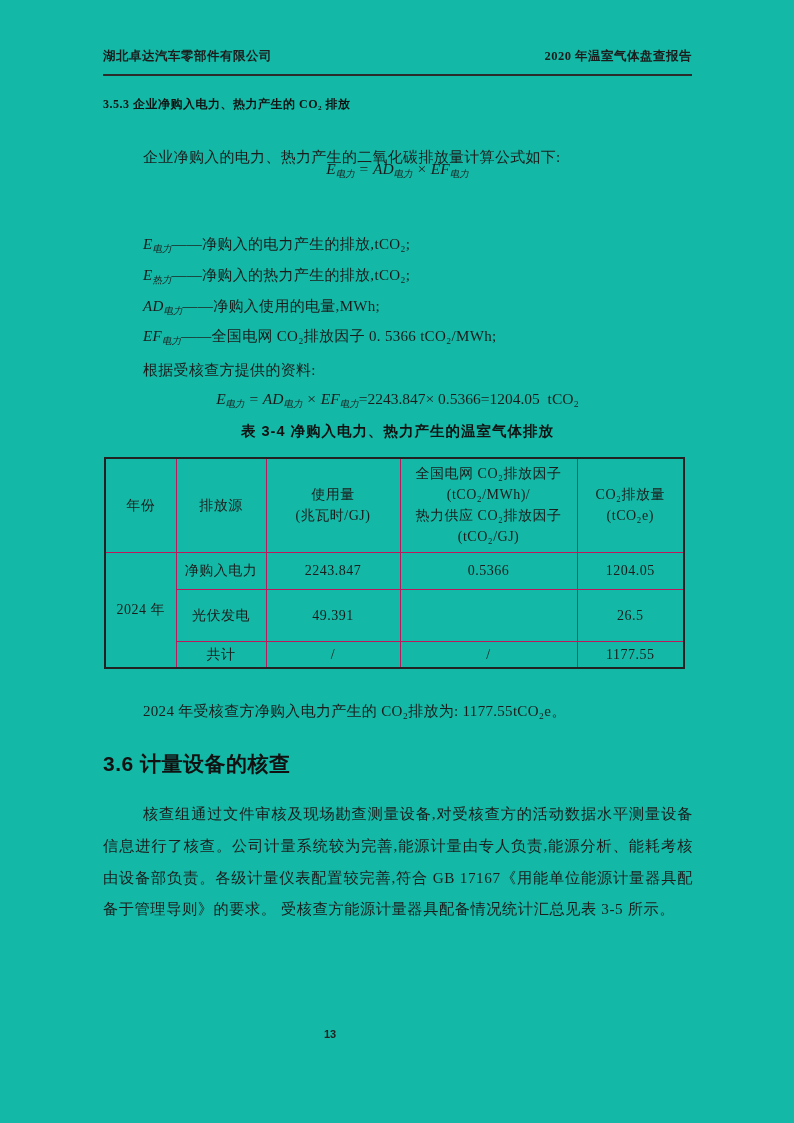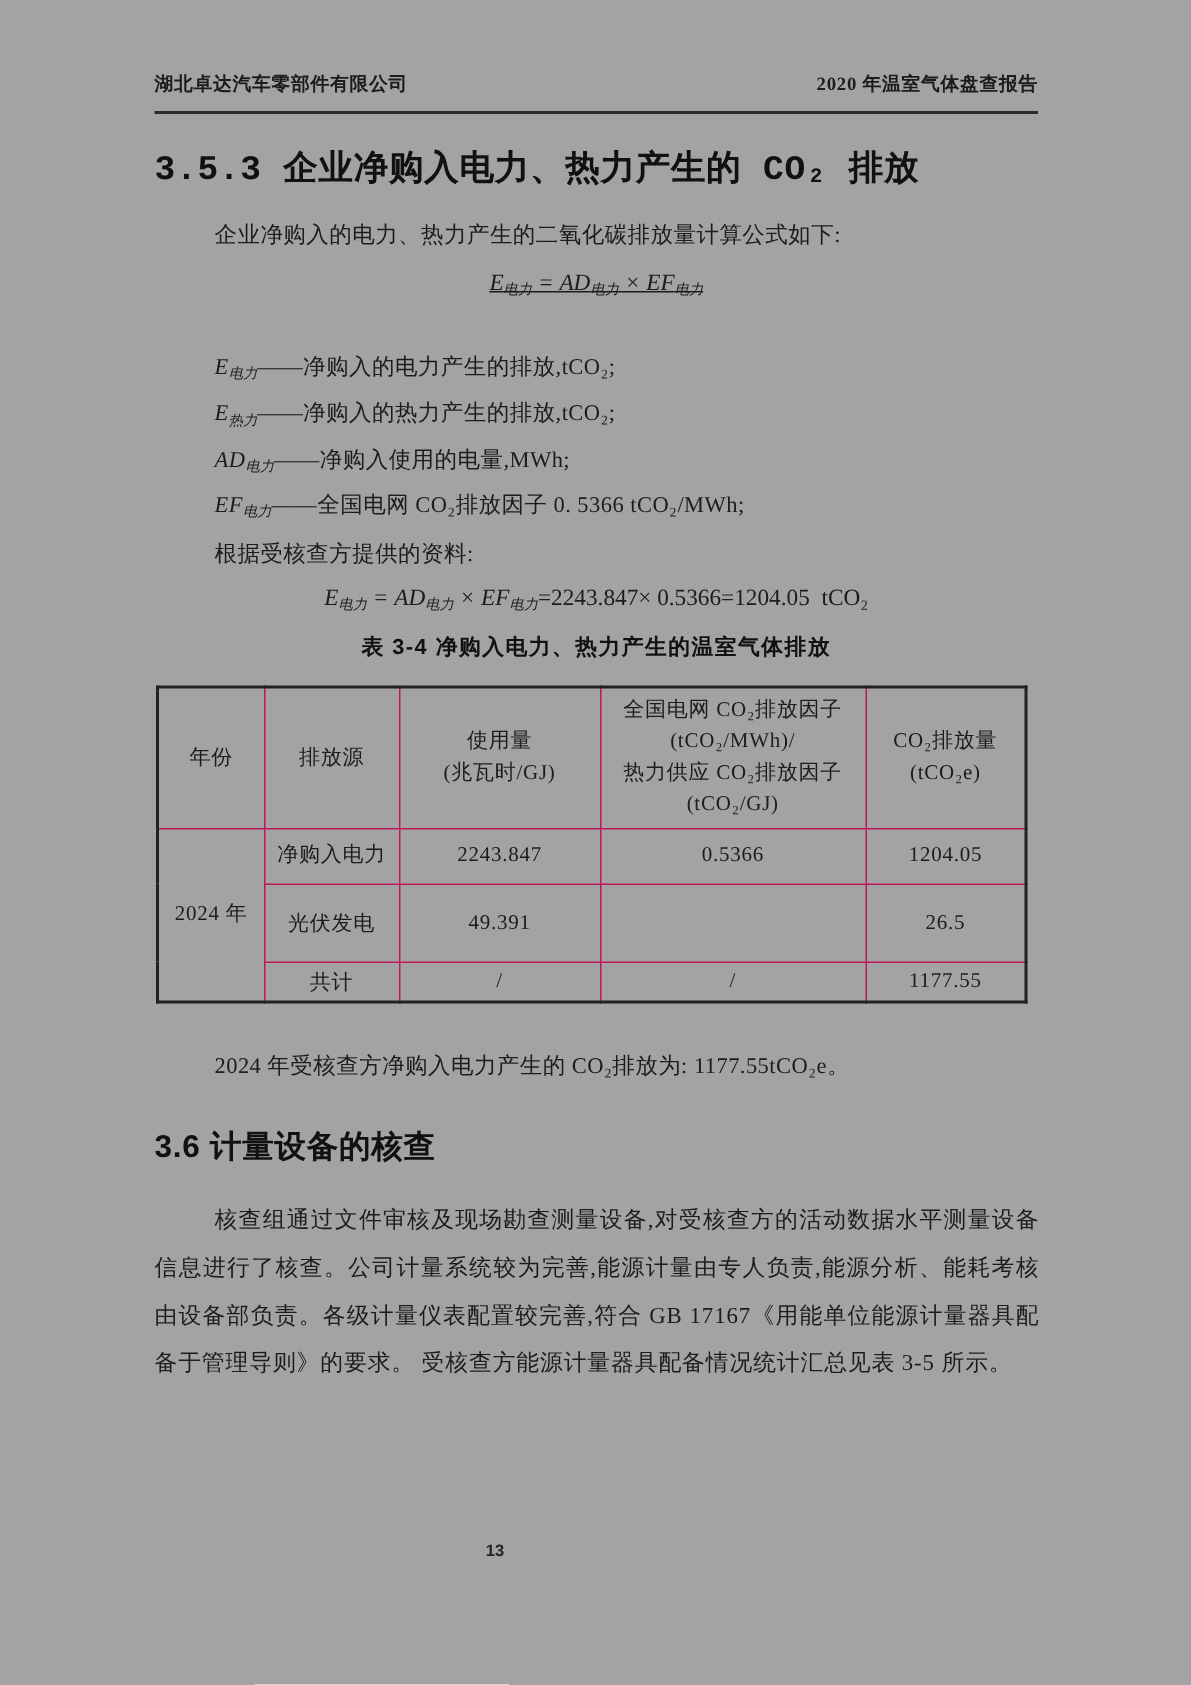--- a/index.html
+++ b/index.html
@@ -1,34 +1,34 @@
 <!DOCTYPE html>
 <html><head>
 <meta charset="utf-8">
 <style>
   html,body{margin:0;padding:0;background:#ffffff;}
   .page{
     position:relative;
     width:794px;height:1123px;
-    background:#a3a3a3;
+    background:#14b8a6;
     color:#1c1c1c;
     font-family:"Liberation Serif","DejaVu Serif",serif;
     overflow:hidden;
   }
   
   .page-header{
     position:absolute;left:103px;top:48px;width:589px;
     display:flex;justify-content:space-between;align-items:flex-end;
     font-size:12.5px;font-weight:600;letter-spacing:.5px;
     padding-bottom:9px;border-bottom:2px solid #2b2b2b;
   }
   .h1{
     position:absolute;left:103px;top:96px;width:589px;
-    font-family:Liberation Mono, monospace;
-    font-weight:bold;font-size:23px;letter-spacing:.5px;color:#111;
+    font-family:Liberation Serif, serif;
+    font-weight:bold;font-size:12px;letter-spacing:.5px;color:#111;
   }
   .para{
     position:absolute;left:103px;width:589px;
     font-size:15px;line-height:22px;color:#1c1c1c;letter-spacing:.3px;
   }
   .indent{padding-left:40px;box-sizing:border-box;}
   .formula{
     position:absolute;left:103px;width:589px;text-align:center;
     font-size:15.5px;white-space:pre;color:#1c1c1c;
   }
@@ -81,21 +81,21 @@
 
   <div class="page-header">
     <span>湖北卓达汽车零部件有限公司</span>
     <span>2020 年温室气体盘查报告</span>
   </div>
 
   <div class="h1">3.5.3 企业净购入电力、热力产生的 CO₂ 排放</div>
 
   <div class="para indent" style="top:146px;">企业净购入的电力、热力产生的二氧化碳排放量计算公式如下:</div>
 
-  <div class="formula" style="top:180px;text-decoration:underline;"><span class="fv">E</span><span class="fs">电力</span><span class="fv"> = AD</span><span class="fs">电力</span><span class="fv"> × EF</span><span class="fs">电力</span></div>
+  <div class="formula" style="top:160px;"><span class="fv">E</span><span class="fs">电力</span><span class="fv"> = AD</span><span class="fs">电力</span><span class="fv"> × EF</span><span class="fs">电力</span></div>
 
 
   <div class="defs" style="top:235px;">
     <div class="def-line"><span class="fv">E</span><span class="fs">电力</span><span>——净购入的电力产生的排放,tCO₂;</span></div>
     <div class="def-line"><span class="fv">E</span><span class="fs">热力</span><span>——净购入的热力产生的排放,tCO₂;</span></div>
     <div class="def-line"><span class="fv">AD</span><span class="fs">电力</span><span>——净购入使用的电量,MWh;</span></div>
     <div class="def-line"><span class="fv">EF</span><span class="fs">电力</span><span>——全国电网 CO₂排放因子 0. 5366 tCO₂/MWh;</span></div>
   </div>
 
   <div class="para indent" style="top:359px;">根据受核查方提供的资料:</div>

